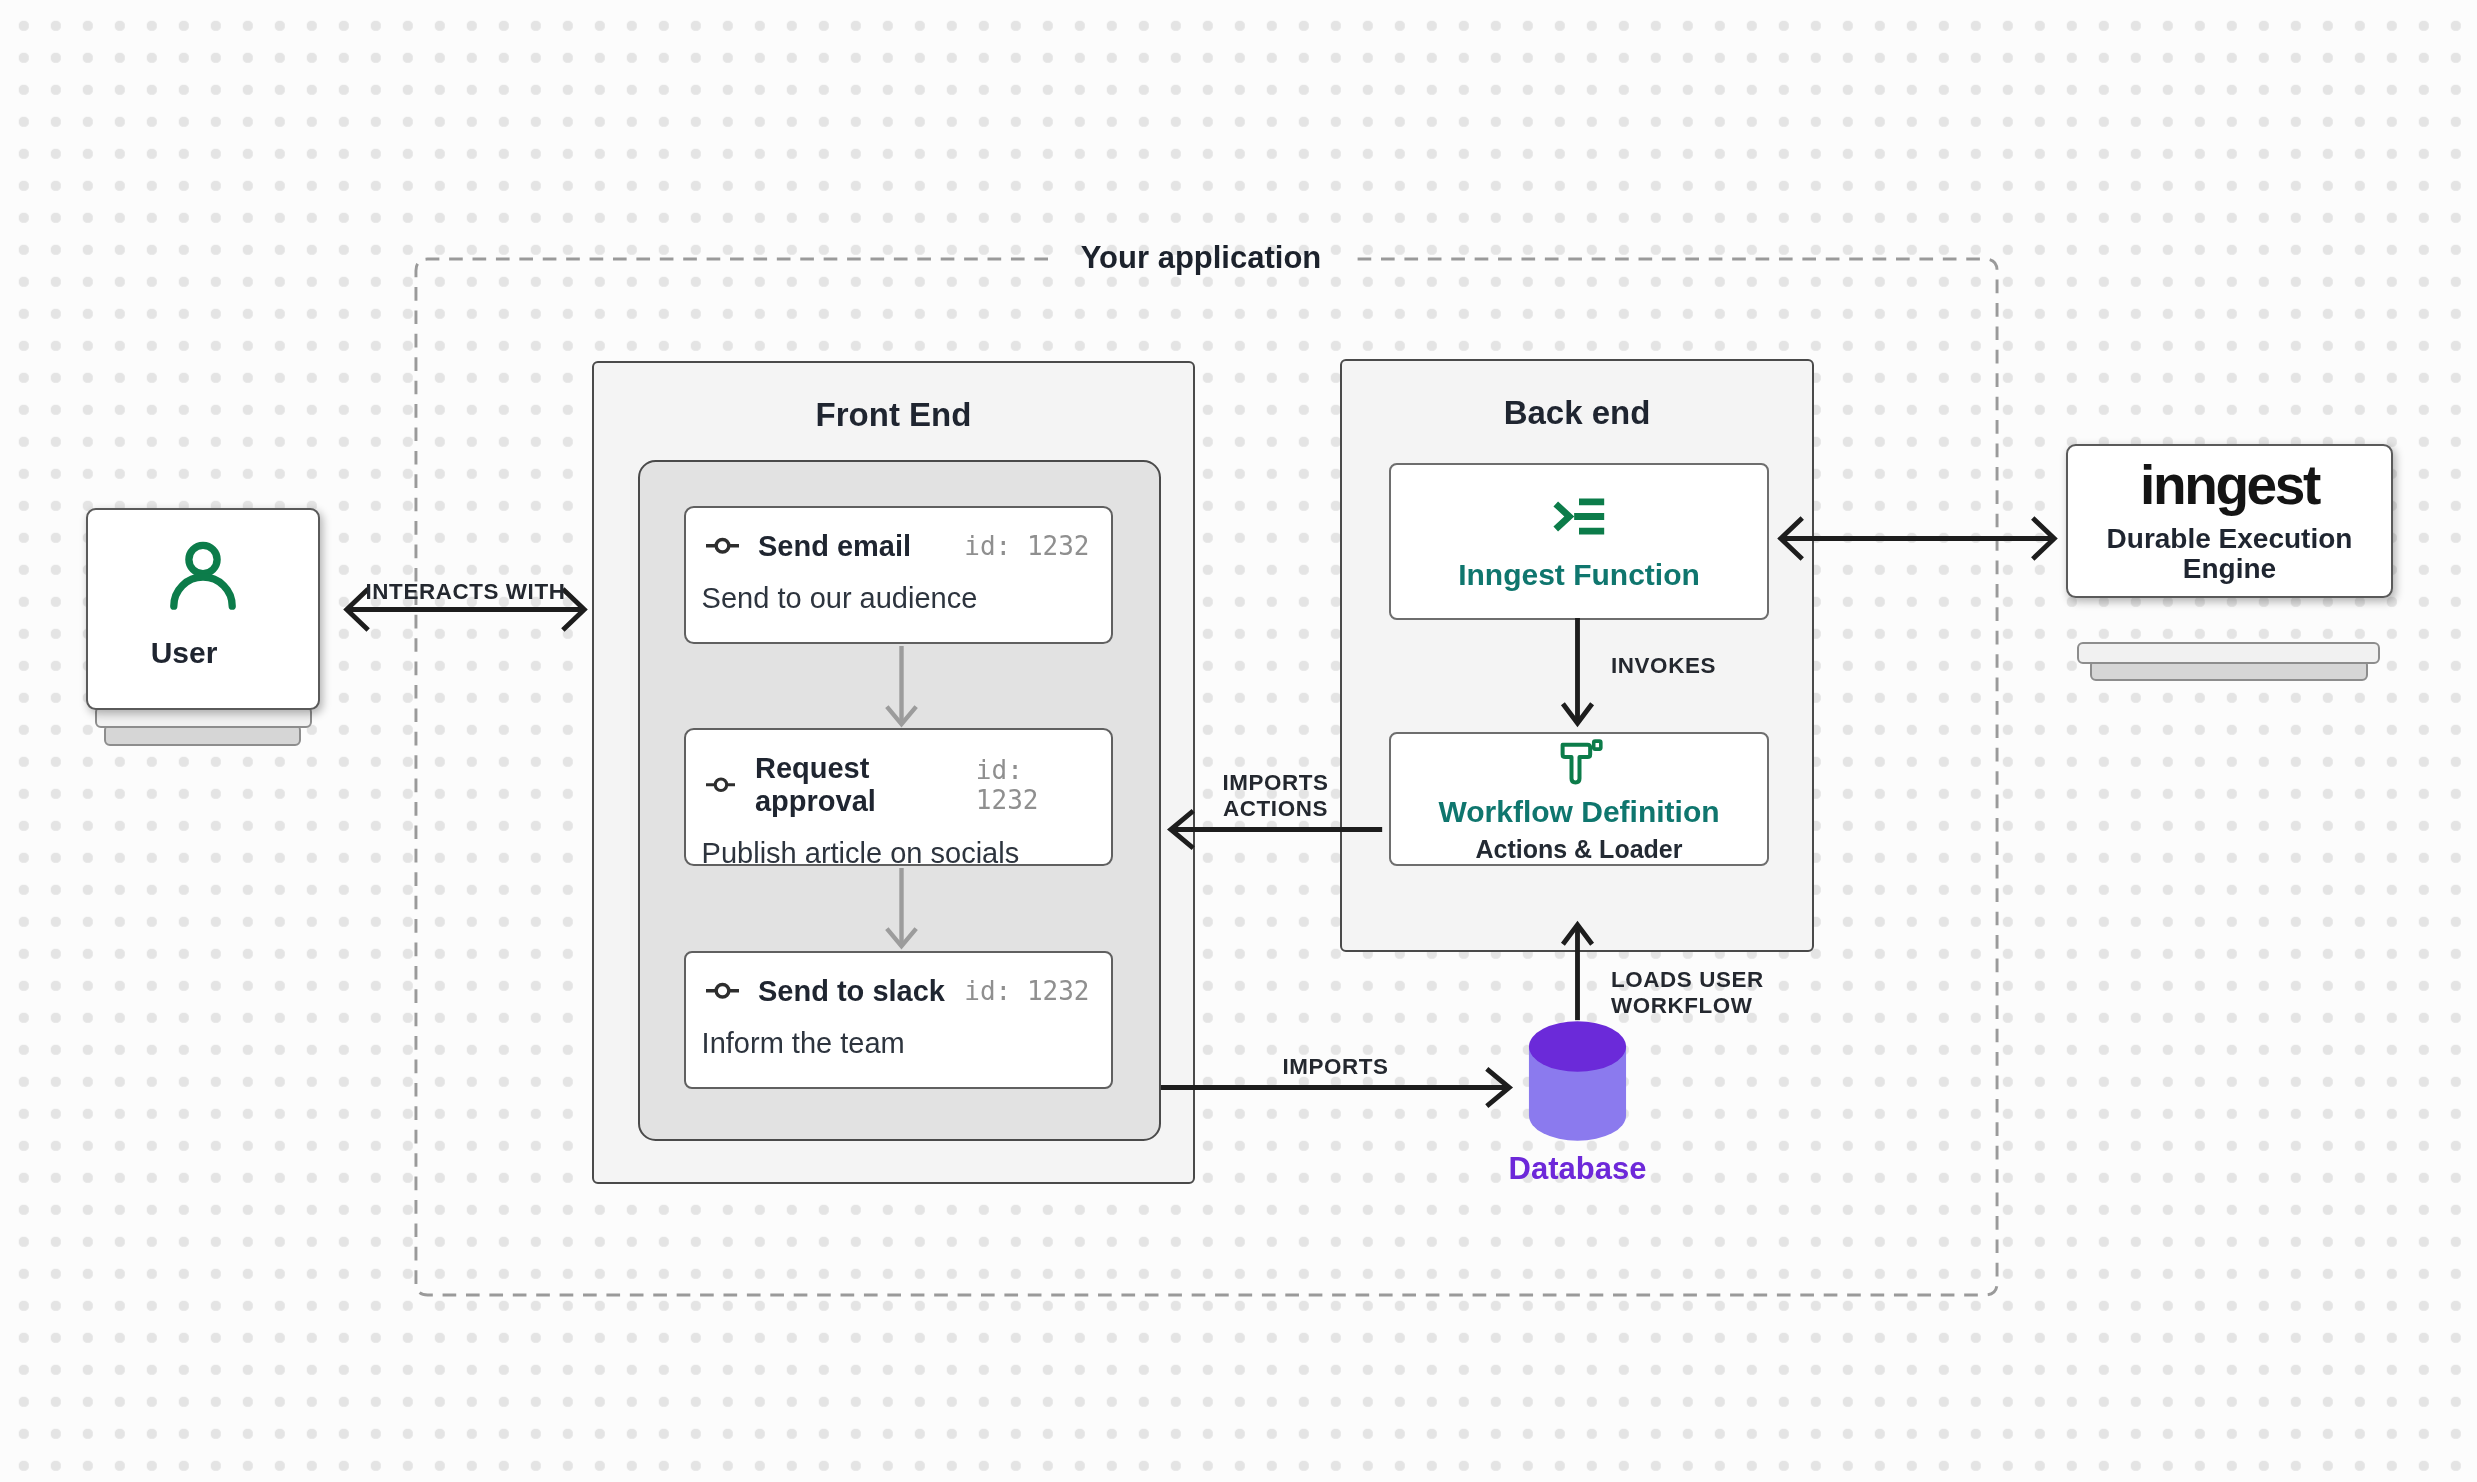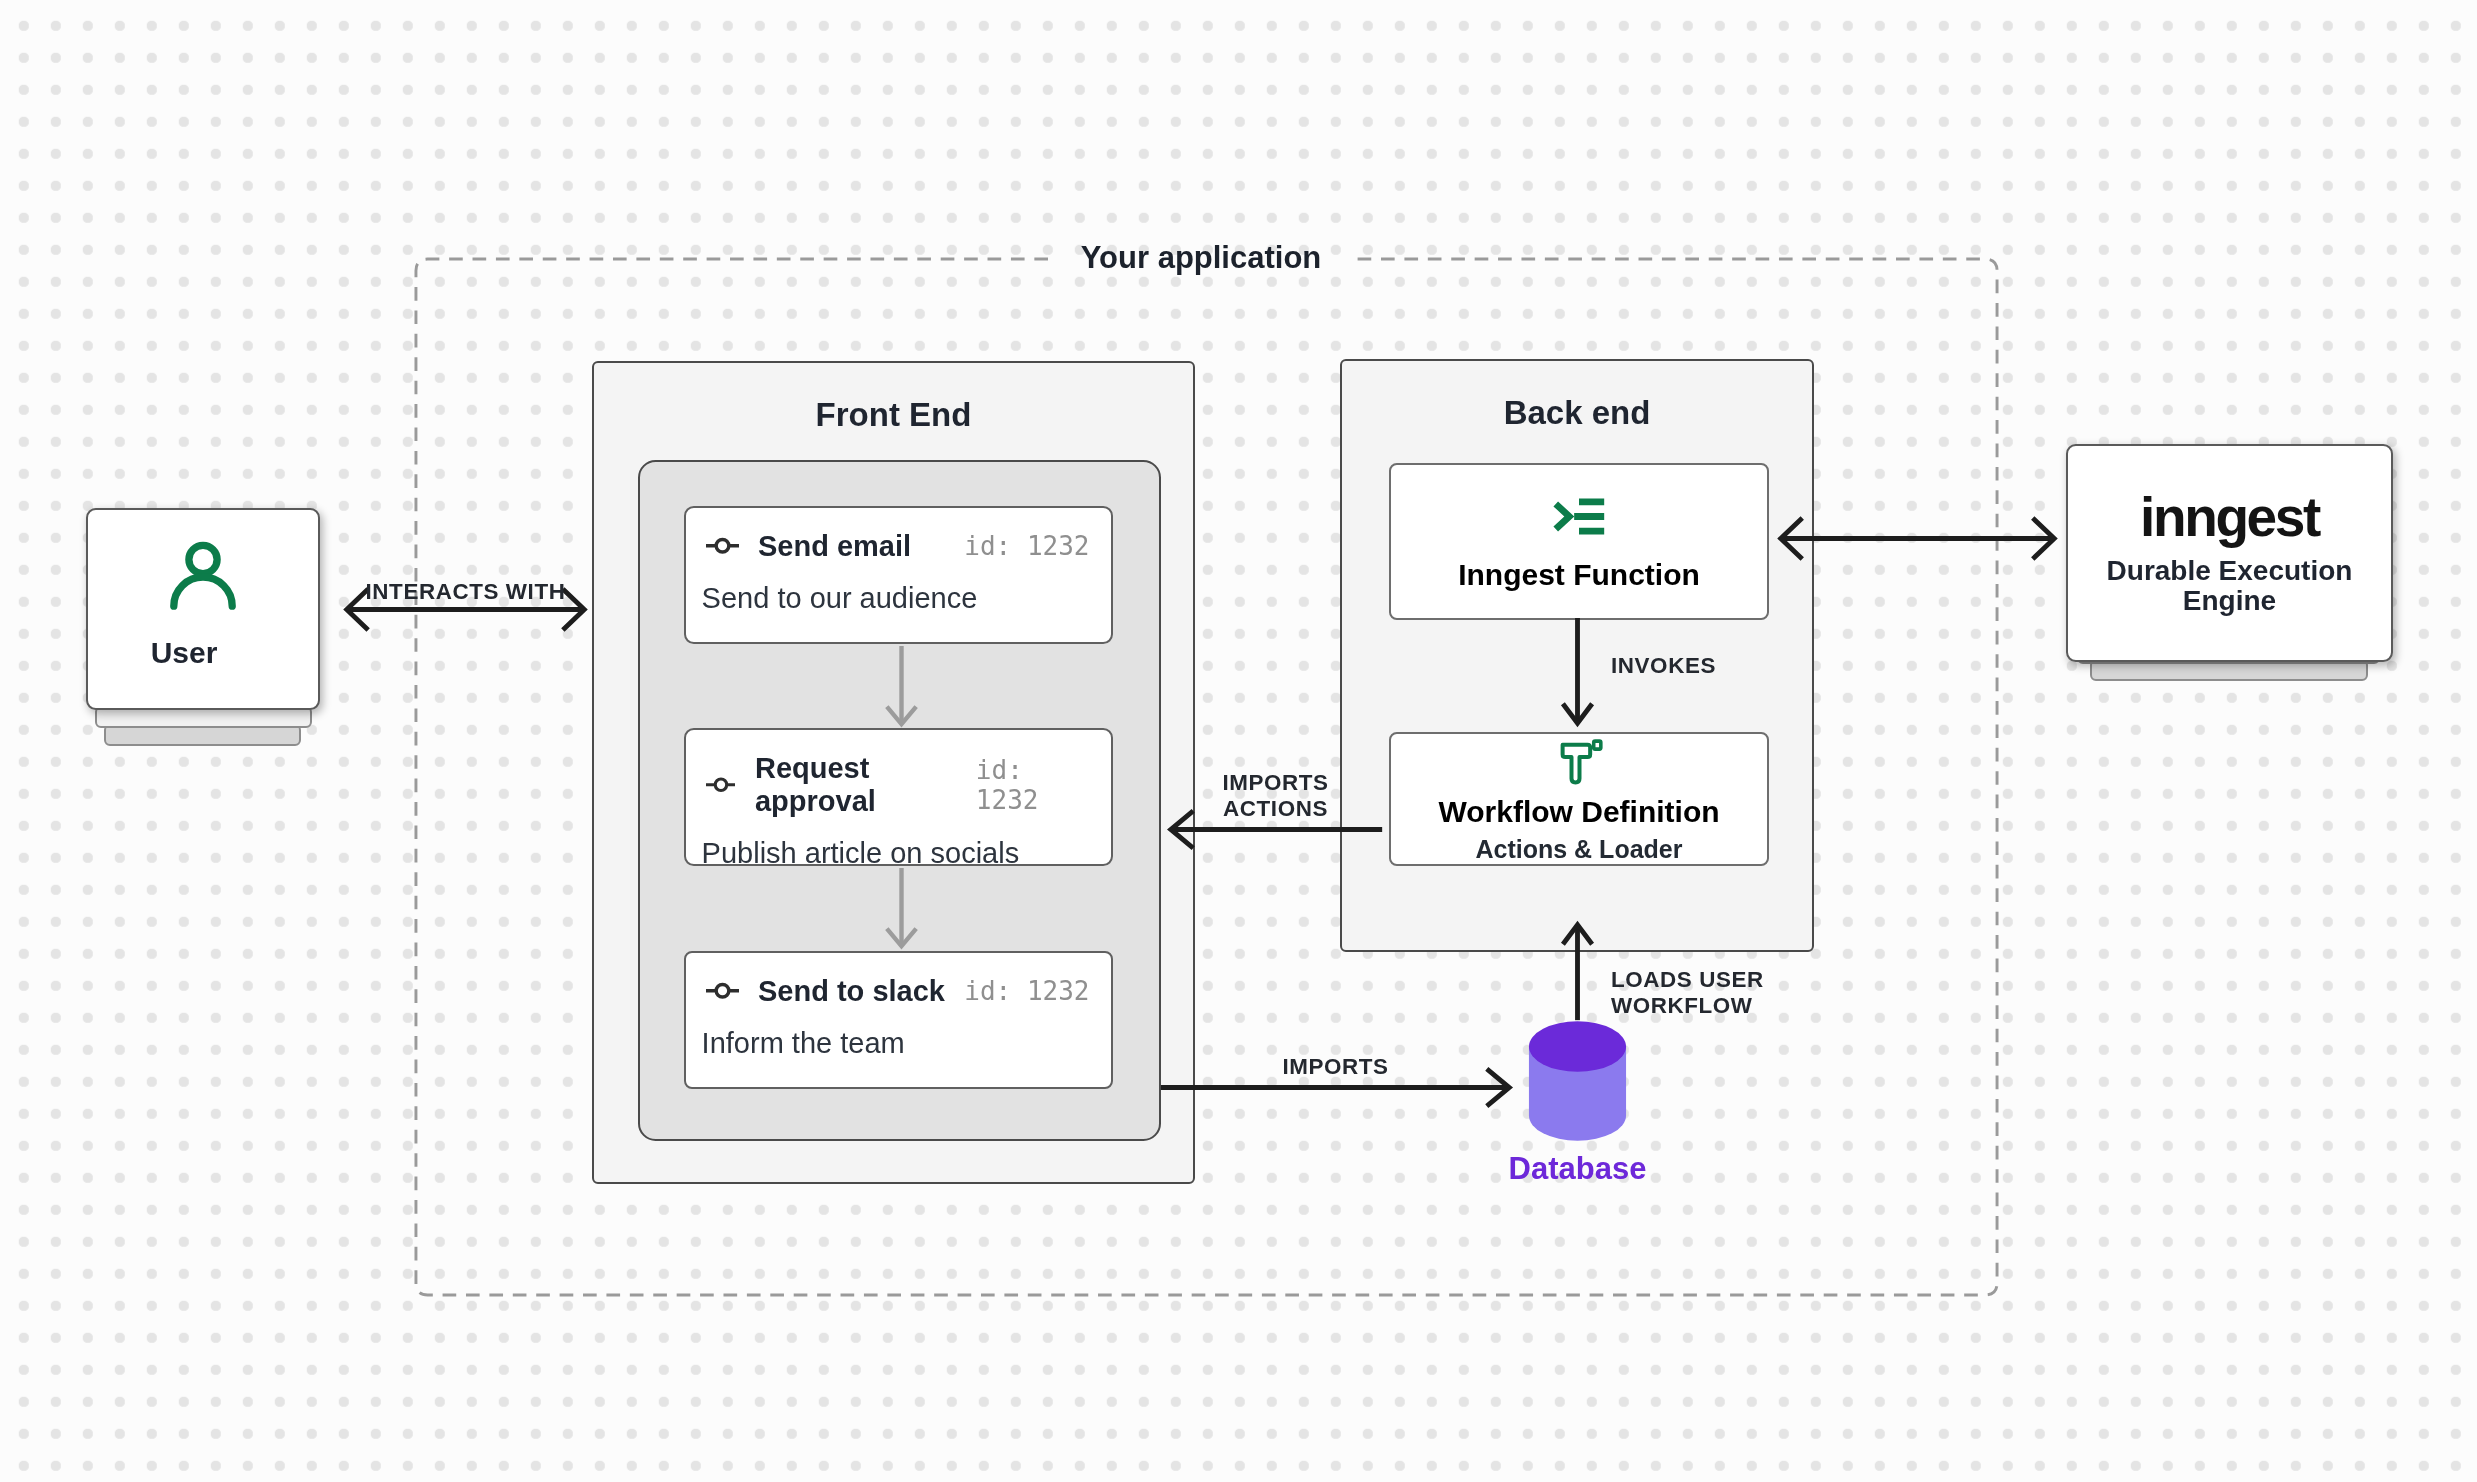--- a/index.html
+++ b/index.html
@@ -44,21 +44,21 @@
     margin-left:auto;font-family:"DejaVu Sans Mono","Liberation Mono",monospace;
     font-size:26px;color:#8f8f8f;
   }
   .fe-card-desc{font-size:29px;color:#2d343e;margin-top:19.5px;margin-left:-3.9px;}
   
   .be-card{
     position:absolute;left:47px;width:380px;background:#ffffff;
     border:2px solid #6e6e6e;border-radius:7.8px;box-sizing:border-box;
     display:flex;flex-direction:column;align-items:center;justify-content:center;
   }
-  .be-card-label{font-size:30px;font-weight:700;color:#000000;}
+  .be-card-label{font-size:30px;font-weight:700;color:#0f766e;}
   .be-card-sub{font-size:25px;font-weight:600;color:#232a33;margin-top:5.9px;}
   
   .node-card{
     background:#ffffff;border:2.4px solid #5a5a5a;border-radius:9.8px;z-index:3;
     box-shadow:2.9px 3.9px 8.8px rgba(0,0,0,0.28);box-sizing:border-box;
   }
   .pedestal{border:2px solid #8d8d8d;border-radius:5.9px;box-sizing:border-box;}
   .ped-1{background:#f1f1f1;z-index:2;}
   .ped-2{background:#d6d6d6;z-index:1;}
   .node-label{font-size:30px;font-weight:600;color:#1f2530;text-align:center;}
@@ -208,21 +208,21 @@
   <div class="abs db-label" style="left:1480px;top:1151px;width:195px;">Database</div>
 
   <svg class="abs arrow" style="left:1771px;top:512px;" width="293" height="53" viewBox="0 0 300 54">
     <path d="M10 27 H290" stroke="#1d1d1d" stroke-width="5" fill="none"></path>
     <path d="M32 6 L10 27 L32 48" stroke="#1d1d1d" stroke-width="5" fill="none"></path>
     <path d="M268 6 L290 27 L268 48" stroke="#1d1d1d" stroke-width="5" fill="none"></path>
   </svg>
 
   <div class="abs pedestal ped-2" style="left:2090px;top:659px;width:278px;height:21.5px;"></div>
   <div class="abs pedestal ped-1" style="left:2077px;top:642px;width:303px;height:21.5px;"></div>
-  <div class="abs node-card" style="left:2066px;top:444px;width:327px;height:218px;display:flex;flex-direction:column;align-items:center;justify-content:center;">
+  <div class="abs node-card" style="left:2066px;top:444px;width:327px;height:154px;display:flex;flex-direction:column;align-items:center;justify-content:center;">
     <div class="inngest-logo">inngest</div>
     <div class="inngest-sub">
       <div>Durable Execution</div>
       <div>Engine</div>
     </div>
   </div>
 
 </div>
 
 

